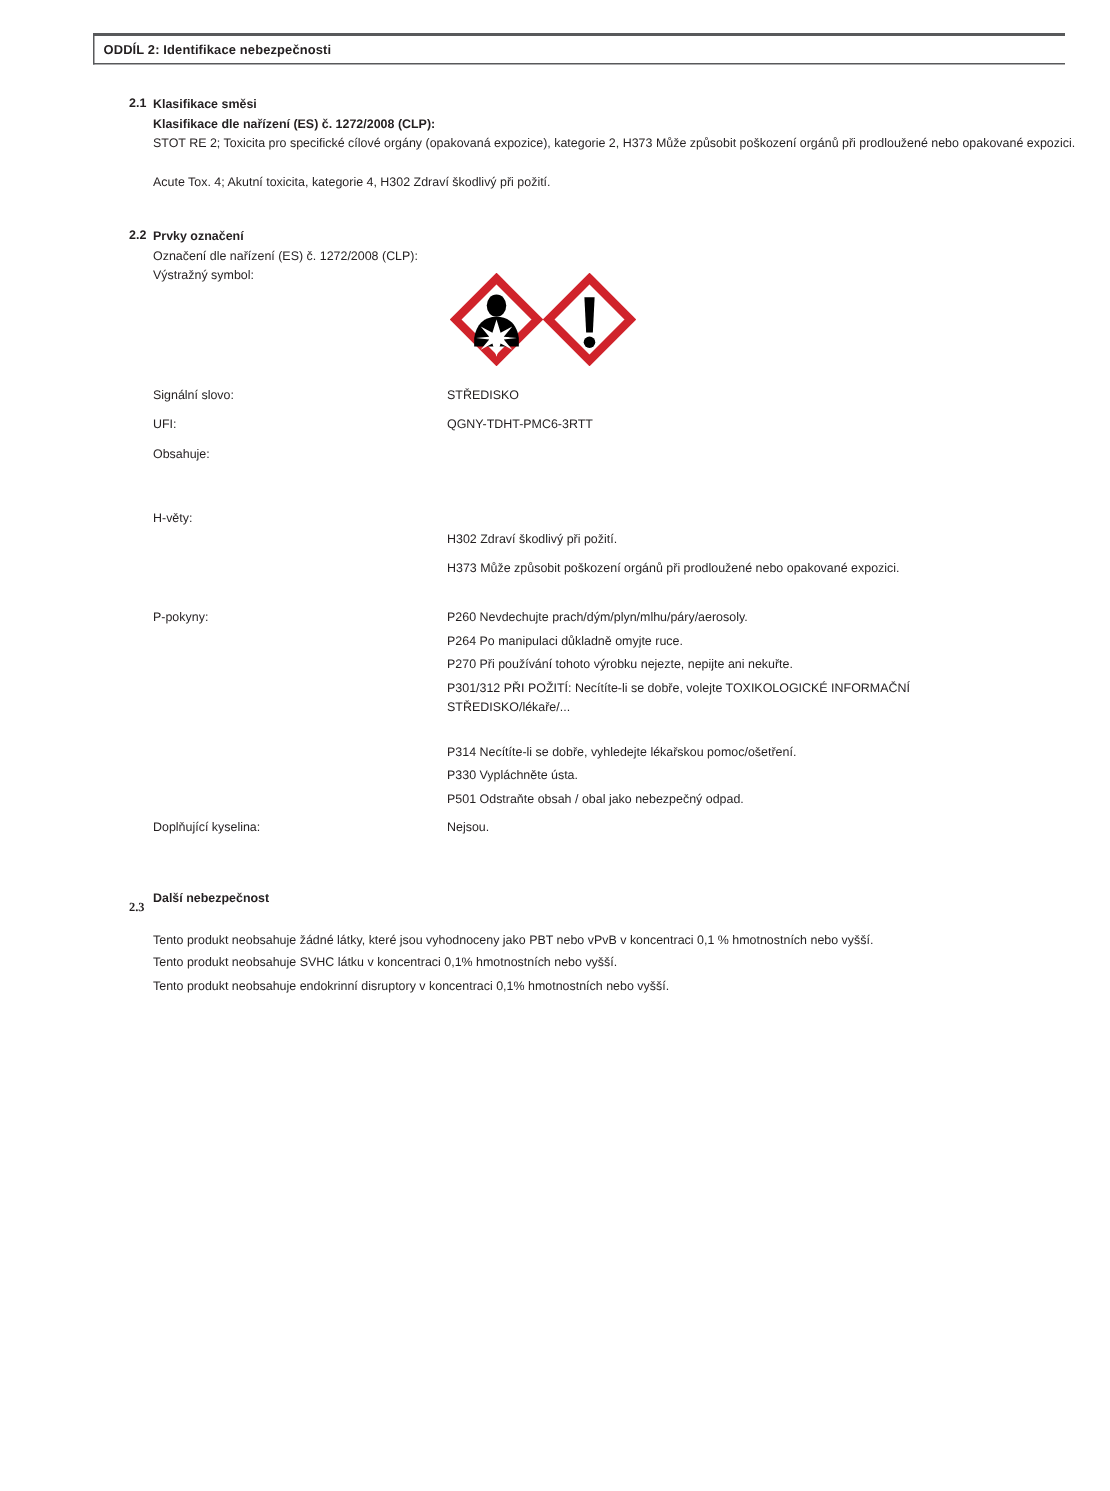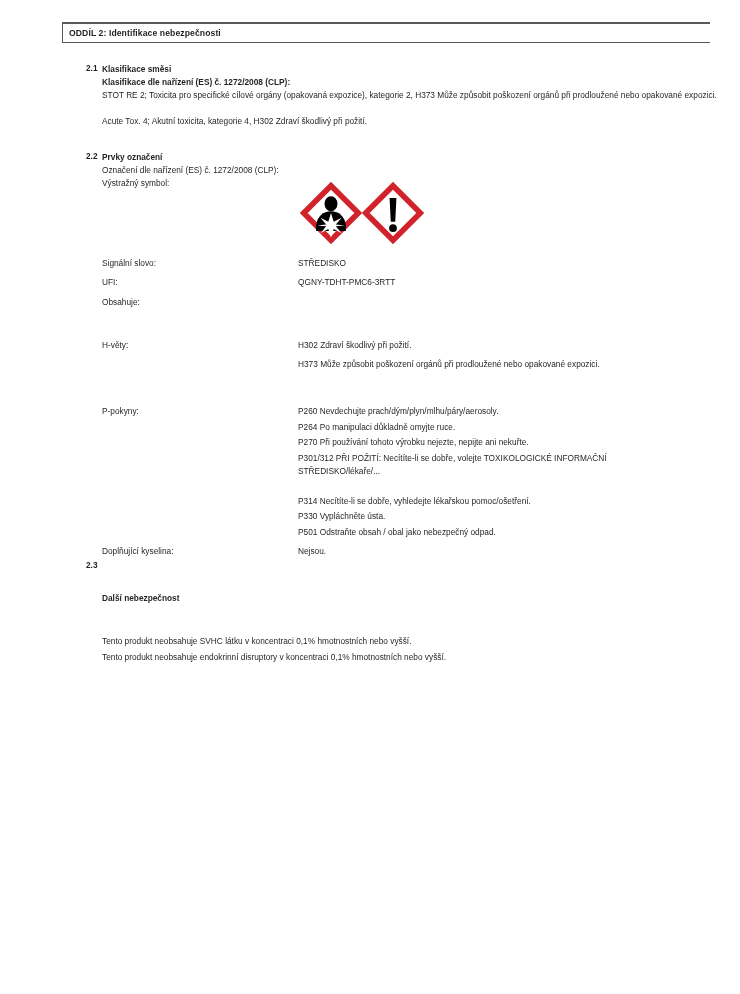--- a/index.html
+++ b/index.html
@@ -147,38 +147,39 @@
 
   <div class="row-label" style="top:257px;">Signální slovo:</div>
   <div class="row-value" style="top:257px;">STŘEDISKO</div>
 
   <div class="row-label" style="top:276px;">UFI:</div>
   <div class="row-value" style="top:276px;">QGNY-TDHT-PMC6-3RTT</div>
 
   <div class="row-label" style="top:296px;">Obsahuje:</div>
 
   <div class="row-label" style="top:339px;">H-věty:</div>
-  <div class="row-value" style="top:339px;">
+  <div class="row-value" style="top:353px;">
     <div>H302 Zdraví škodlivý při požití.</div>
     <div style="margin-top:6px;">H373 Může způsobit poškození orgánů při prodloužené nebo opakované expozici.</div>
   </div>
 
   <div class="row-label" style="top:405px;">P-pokyny:</div>
   <div class="row-value" style="top:405px;">
     <div>P260 Nevdechujte prach/dým/plyn/mlhu/páry/aerosoly.</div>
     <div style="margin-top:2.5px;">P264 Po manipulaci důkladně omyjte ruce.</div>
     <div style="margin-top:2.5px;">P270 Při používání tohoto výrobku nejezte, nepijte ani nekuřte.</div>
     <div style="margin-top:2.5px; width:392px;">P301/312 PŘI POŽITÍ: Necítíte-li se dobře, volejte TOXIKOLOGICKÉ INFORMAČNÍ STŘEDISKO/lékaře/...</div>
     <div style="margin-top:16px;">P314 Necítíte-li se dobře, vyhledejte lékařskou pomoc/ošetření.</div>
     <div style="margin-top:2.5px;">P330 Vypláchněte ústa.</div>
     <div style="margin-top:2.5px;">P501 Odstraňte obsah / obal jako nebezpečný odpad.</div>
   </div>
 
   <div class="row-label" style="top:545px;">Doplňující kyselina:</div>
   <div class="row-value" style="top:545px;">Nejsou.</div>
 
-  <div class="num" style="top:560px;">2.3</div>
+  <div class="num" style="top:600px;font-family:Liberation Serif, serif;">2.3</div>
   <div class="txt bold" style="top:592px;">Další nebezpečnost</div>
 
+  <div class="blk" style="top:620px;">Tento produkt neobsahuje žádné látky, které jsou vyhodnoceny jako PBT nebo vPvB v koncentraci 0,1 % hmotnostních nebo vyšší.</div>
   <div class="blk" style="top:635px;">Tento produkt neobsahuje SVHC látku v koncentraci 0,1% hmotnostních nebo vyšší.</div>
   <div class="blk" style="top:651px;">Tento produkt neobsahuje endokrinní disruptory v koncentraci 0,1% hmotnostních nebo vyšší.</div>
 
 </div>
 
 </body></html>

